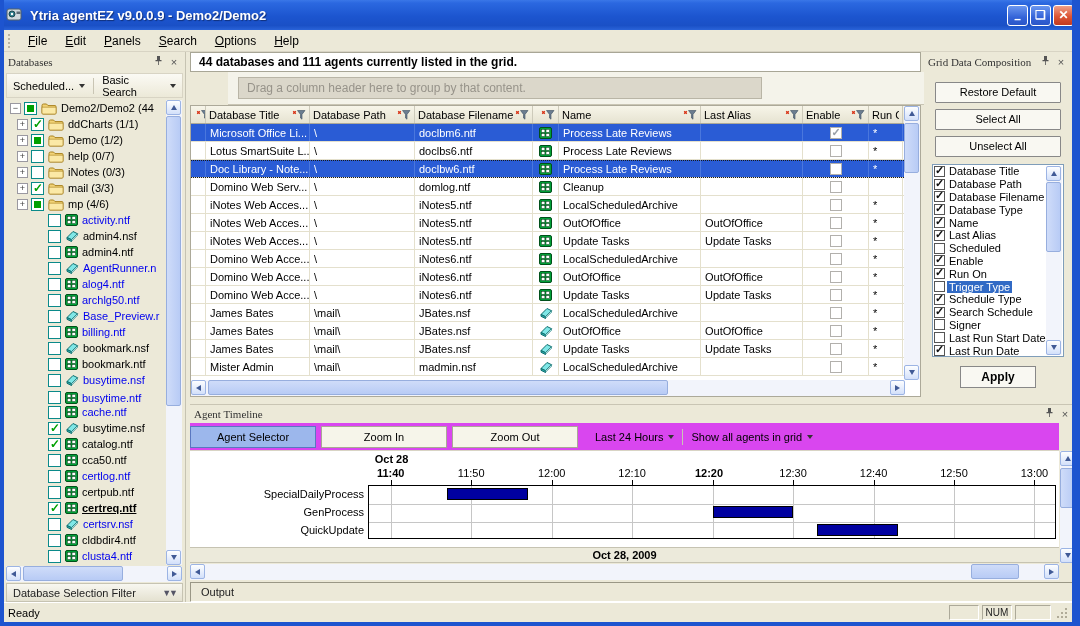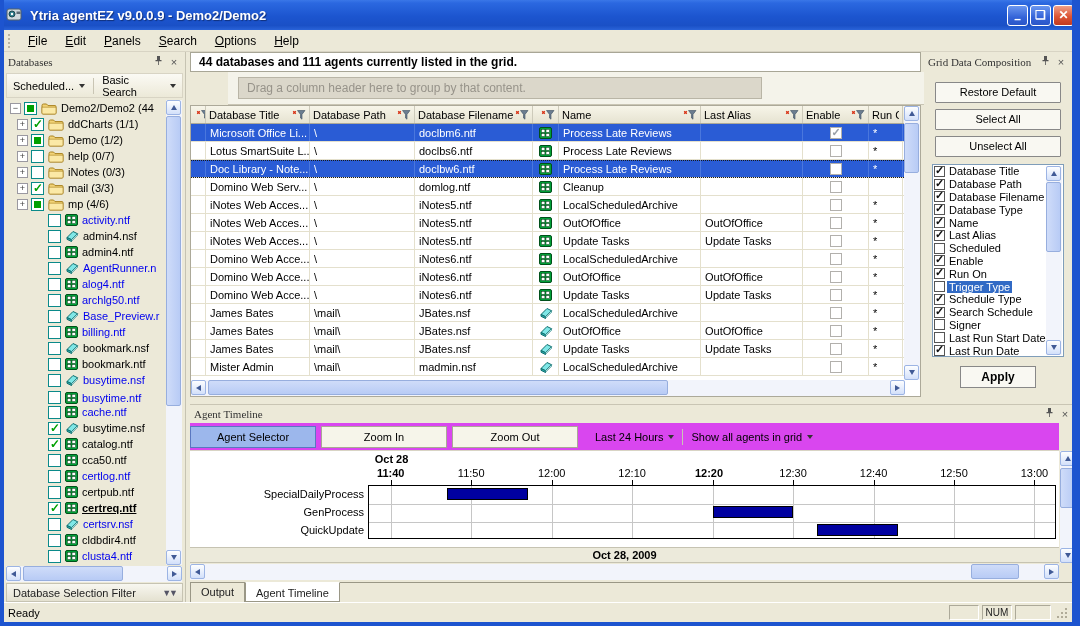--- a/index.html
+++ b/index.html
@@ -114,21 +114,21 @@
   .plot{position:absolute;left:178px;top:34px;width:688px;height:54px;border:1px solid #000;background:#fff;}
   .vline{position:absolute;top:0;bottom:0;width:1px;background:#c6c6c6;}
   .hline{position:absolute;left:0;right:0;height:1px;background:#c6c6c6;}
   .rowlabel{position:absolute;font-size:11px;text-align:right;width:170px;left:4px;}
   .bar{position:absolute;height:12px;border:1px solid #000;}
   .datebar{position:absolute;left:0;right:0;top:96px;height:16px;background:#eceadb;border-top:1px solid #c6c3b2;
     border-bottom:1px solid #c6c3b2;text-align:center;font-size:11px;font-weight:bold;line-height:15px;}
   .tl-vsb{right:0;top:46px;width:16px;height:112px;}
   .tl-hsb{left:0;top:159px;width:869px;height:16px;}
   .tabbar{position:absolute;left:0;top:177px;right:0;height:21px;border-top:1px solid #9a9786;display:flex;
-    padding-left:0;background:#ece9d8;}
+    padding-left:0;background:#ece9d8;flex-direction:column;}
   .tab{font-size:11px;padding:3px 10px;border:1px solid #9a9786;border-top:none;background:#ece9d8;color:#222;}
   .tab.active{background:#fff;position:relative;top:-1px;padding-top:4px;border-top:1px solid #fff;}
   
   .statusbar{position:absolute;left:0;top:602px;width:1068px;height:20px;background:#ece9d8;border-top:1px solid #fff;
     font-size:11px;display:flex;align-items:center;padding:0 4px;}
   .sb-text{flex:1;}
   .sb-cell{width:30px;height:15px;border:1px solid #aca999;border-right-color:#fff;border-bottom-color:#fff;margin-left:3px;
     font-size:10px;text-align:center;line-height:14px;color:#222;}
   .grip{width:13px;height:13px;margin-left:4px;background:
     radial-gradient(circle at 3px 11px,#b0ab98 1.2px,transparent 1.5px),

